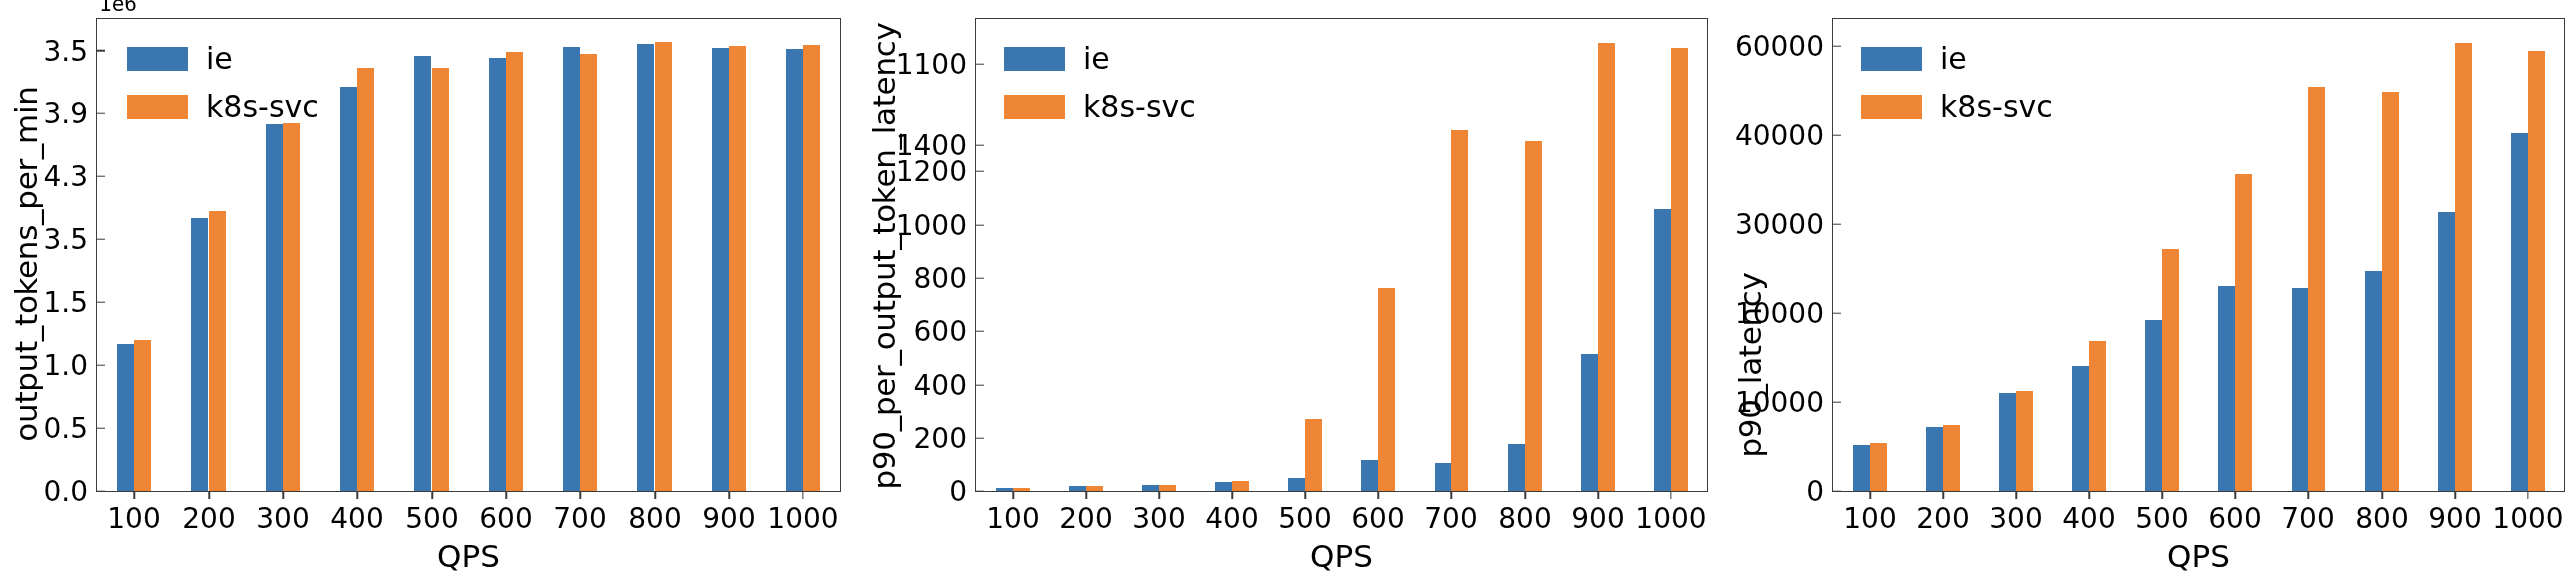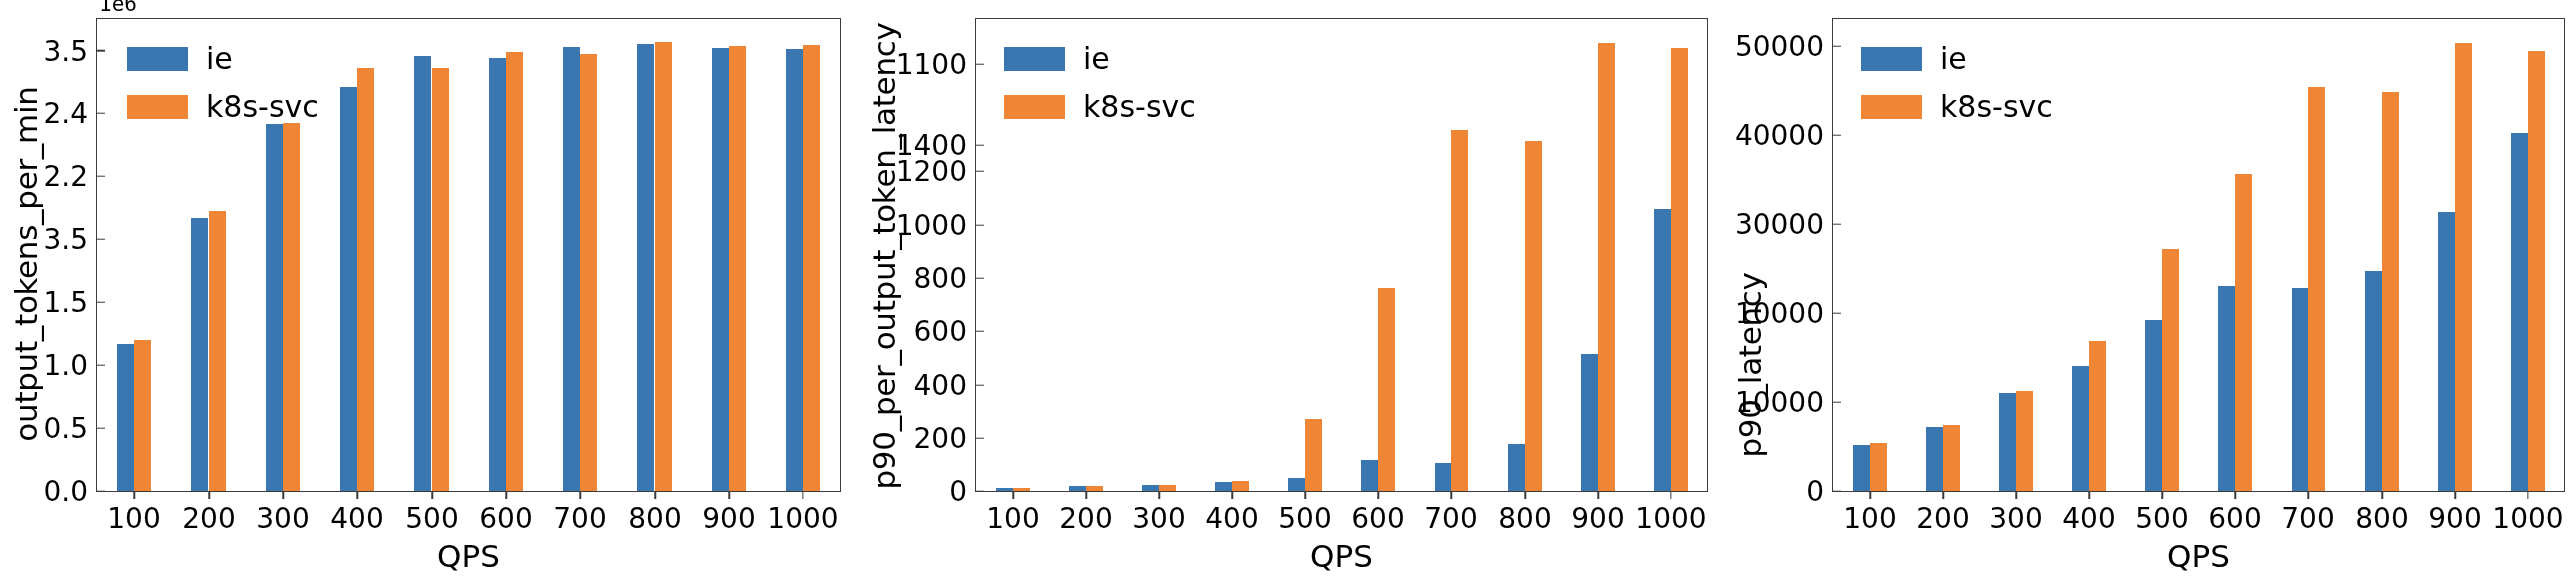--- a/index.html
+++ b/index.html
@@ -220,25 +220,25 @@
         </div>
         <div class="ytick" style="top: 283px;">
           <span class="tlabel">1.5</span>
           <span class="tmark"></span>
         </div>
         <div class="ytick" style="top: 220px;">
           <span class="tlabel">3.5</span>
           <span class="tmark"></span>
         </div>
         <div class="ytick" style="top: 157px;">
-          <span class="tlabel">2.2</span>
+          <span class="tlabel">4.3</span>
           <span class="tmark"></span>
         </div>
         <div class="ytick" style="top: 94px;">
-          <span class="tlabel">2.4</span>
+          <span class="tlabel">3.9</span>
           <span class="tmark"></span>
         </div>
         <div class="ytick" style="top: 31.5px;">
           <span class="tlabel">3.5</span>
           <span class="tmark"></span>
         </div>
         <div class="xtick" style="left: 37px;">
           <span class="tmark"></span>
           <span class="tlabel">100</span>
         </div>
@@ -448,21 +448,21 @@
         </div>
         <div class="ytick" style="top: 205px;">
           <span class="tlabel">30000</span>
           <span class="tmark"></span>
         </div>
         <div class="ytick" style="top: 116px;">
           <span class="tlabel">40000</span>
           <span class="tmark"></span>
         </div>
         <div class="ytick" style="top: 27px;">
-          <span class="tlabel">50000</span>
+          <span class="tlabel">60000</span>
           <span class="tmark"></span>
         </div>
         <div class="xtick" style="left: 37px;">
           <span class="tmark"></span>
           <span class="tlabel">100</span>
         </div>
         <div class="xtick" style="left: 110px;">
           <span class="tmark"></span>
           <span class="tlabel">200</span>
         </div>

